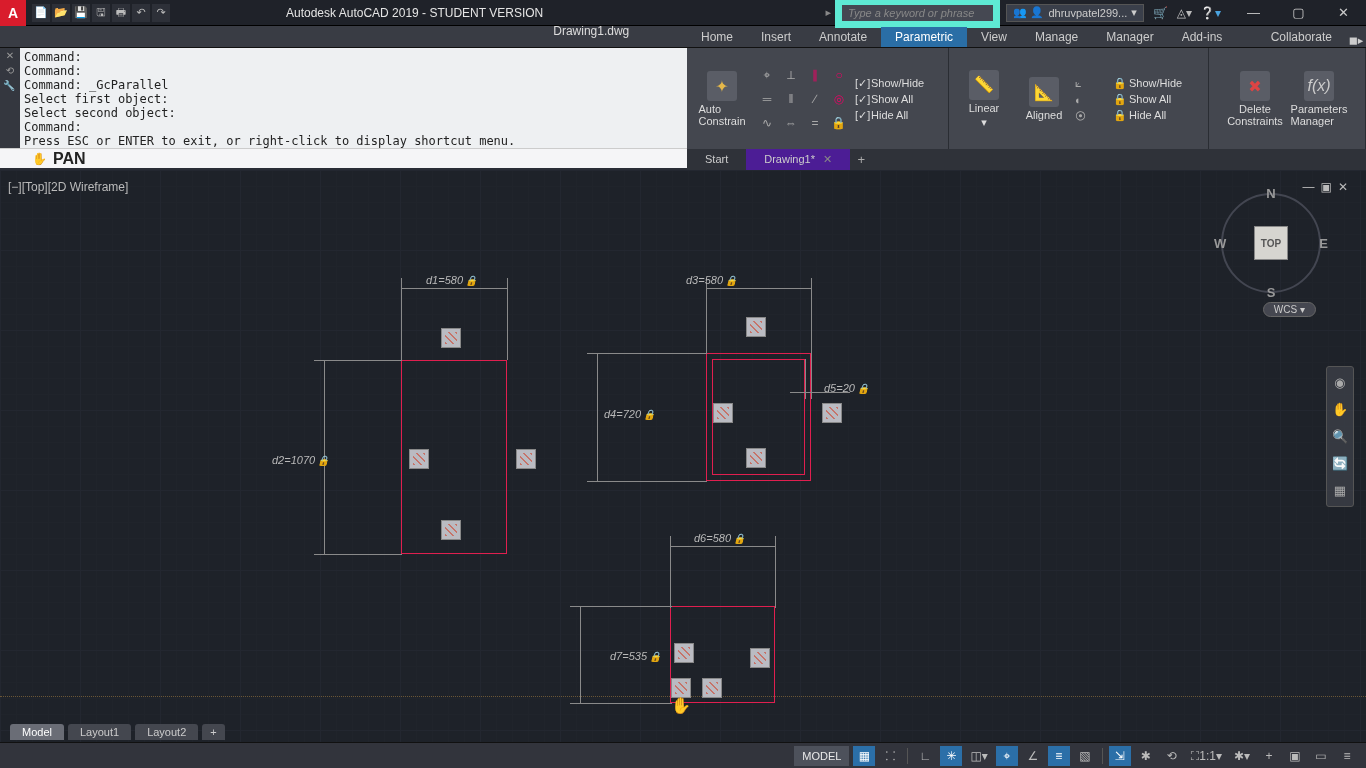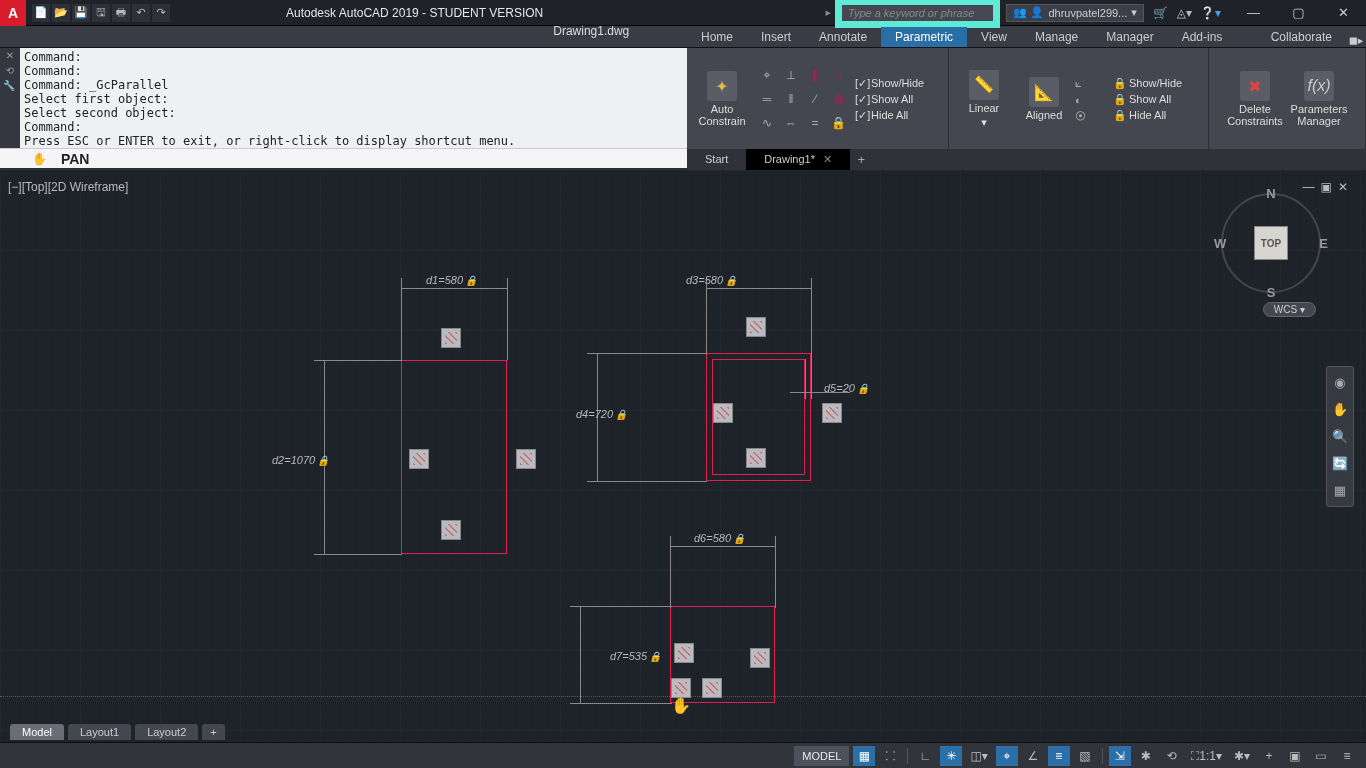--- a/index.html
+++ b/index.html
@@ -25,38 +25,38 @@
 .featured { width: 20px; text-align: center; color: #ccc; }
 
 .work-row { display: flex; height: 120px; }
 .cmd-col { width: 687px; display: flex; flex-direction: column; }
 .cmd-sidebar { width: 20px; background: #34373f; display: flex; flex-direction: column; align-items: center; gap: 4px; padding-top: 2px; }
 .cmd-sidebar span { color: #999; font-size: 10px; }
 .cmd-body { display: flex; height: 100px; }
 .cmd-text { flex: 1; background: #eef0f2; color: #222; font-family: Consolas, monospace; font-size: 12px; padding: 2px 4px; white-space: pre; line-height: 14px; overflow: hidden; }
 .cmd-input-row { height: 20px; background: #f5f5f7; display: flex; align-items: center; padding: 0 6px; gap: 6px; border-top: 1px solid #ccc; }
 .cmd-input-row .hand { color: #999; font-size: 12px; }
-.cmd-input-row .cmd-label { font-weight: bold; font-size: 14px; color: #222; margin-left: 8px; }
+.cmd-input-row .cmd-label { font-weight: bold; font-size: 16px; color: #222; }
 
 .ribbon { flex: 1; background: #44474f; display: flex; }
 .ribbon-panel { border-right: 1px solid #2a2d33; display: flex; flex-direction: column; }
 .panel-body { flex: 1; display: flex; align-items: center; padding: 4px 6px; gap: 6px; }
 .panel-title { height: 18px; background: #393c44; color: #ccc; font-size: 11px; text-align: center; line-height: 18px; }
 .big-btn { display: flex; flex-direction: column; align-items: center; justify-content: center; width: 58px; height: 76px; color: #ddd; font-size: 11px; gap: 2px; }
 .big-btn .ico { width: 30px; height: 30px; background: #5a5d66; border-radius: 3px; display: flex; align-items: center; justify-content: center; font-size: 16px; color: #e5b84a; }
 .small-grid { display: grid; grid-template-columns: repeat(4, 20px); grid-auto-rows: 20px; gap: 4px; }
 .small-grid span { display: flex; align-items: center; justify-content: center; font-size: 12px; color: #aaa; }
 .small-grid span.red { color: #e06; }
 .vstack { display: flex; flex-direction: column; gap: 4px; }
 .vstack .row { display: flex; align-items: center; gap: 4px; font-size: 11px; color: #ddd; }
 .vstack .row .ck { width: 12px; height: 12px; display: inline-block; }
 
 .doc-tabs { position: absolute; top: 149px; right: 0; width: 679px; height: 21px; background: #2f3239; display: flex; align-items: center; }
 .doc-tab { padding: 0 18px; height: 21px; line-height: 21px; color: #ccc; font-size: 11px; }
-.doc-tab.active { background: #000000; }
+.doc-tab.active { background: #4c1d95; }
 .doc-tab .close { margin-left: 8px; color: #888; }
 .doc-plus { width: 22px; text-align: center; color: #aaa; font-size: 13px; }
 
 .viewport { position: absolute; top: 170px; left: 0; right: 0; bottom: 26px; background: #1e2229; }
 .vp-label { position: absolute; top: 10px; left: 8px; color: #bbb; font-size: 12px; }
 .vp-ctrls { position: absolute; top: 10px; right: 18px; display: flex; gap: 6px; color: #bbb; font-size: 12px; }
 .viewcube { position: absolute; top: 18px; right: 40px; width: 110px; height: 110px; display: flex; align-items: center; justify-content: center; }
 .vc-ring { position: absolute; width: 100px; height: 100px; border: 2px solid #434651; border-radius: 50%; }
 .vc-top { width: 34px; height: 34px; background: #d6d5d0; color: #555; font-size: 10px; font-weight: bold; display: flex; align-items: center; justify-content: center; border: 1px solid #888; }
 .vc-n { position: absolute; top: -2px; color: #999; font-size: 13px; font-weight: bold; }
@@ -164,21 +164,21 @@
       <span class="cmd-label">PAN</span>
     </div>
   </div>
 
   <div class="ribbon">
 
     <div class="ribbon-panel" style="width:262px">
       <div class="panel-body">
         <div class="big-btn">
           <div class="ico">✦</div>
-          <span style="white-space:pre;text-align:center">Auto
+          <span style="white-space:pre;">Auto
 Constrain</span>
         </div>
         <div class="small-grid">
           <span>⌖</span>
           <span>⟂</span>
           <span class="red">∥</span>
           <span class="red">○</span>
           <span>═</span>
           <span>‖</span>
           <span>∕</span>
@@ -241,21 +241,21 @@
 
     <div class="ribbon-panel" style="flex:1">
       <div class="panel-body" style="justify-content:center">
         <div class="big-btn">
           <div class="ico" style="color:#d44">✖</div>
           <span style="white-space:pre;text-align:center">Delete
 Constraints</span>
         </div>
         <div class="big-btn">
           <div class="ico" style="font-style:italic;color:#ccc">f(x)</div>
-          <span style="white-space:pre;text-align:center">Parameters
+          <span style="white-space:pre;text-align:left">Parameters
 Manager</span>
         </div>
       </div>
       <div class="panel-title">Manage</div>
     </div>
   </div>
 </div>
 
 <div class="doc-tabs">
   <div class="doc-tab">Start</div>
@@ -307,21 +307,21 @@
   <div class="dim-label" style="left:686px;top:104px"><span>d3=580</span><span class="lock">🔒</span></div>
 
   <div class="dim-line-v" style="left:324px;top:190px;height:194px"></div>
   <div class="dim-ext-h" style="left:314px;top:190px;width:88px"></div>
   <div class="dim-ext-h" style="left:314px;top:384px;width:88px"></div>
   <div class="dim-label" style="left:272px;top:284px"><span>d2=1070</span><span class="lock">🔒</span></div>
 
   <div class="dim-line-v" style="left:597px;top:183px;height:128px"></div>
   <div class="dim-ext-h" style="left:587px;top:183px;width:120px"></div>
   <div class="dim-ext-h" style="left:587px;top:311px;width:120px"></div>
-  <div class="dim-label" style="left:576px;top:238px"><span>d4=720</span><span class="lock">🔒</span></div>
+  <div class="dim-label" style="left:604px;top:238px"><span>d4=720</span><span class="lock">🔒</span></div>
 
   <div class="dim-line-h" style="left:790px;top:222px;width:60px"></div>
   <div class="dim-ext" style="left:805px;top:189px;height:40px"></div>
   <div class="dim-ext" style="left:811px;top:183px;height:46px"></div>
   <div class="dim-label" style="left:824px;top:212px"><span>d5=20</span><span class="lock">🔒</span></div>
 
   <div class="dim-line-h" style="left:670px;top:376px;width:105px"></div>
   <div class="dim-ext" style="left:670px;top:366px;height:72px"></div>
   <div class="dim-ext" style="left:775px;top:366px;height:72px"></div>
   <div class="dim-label" style="left:694px;top:362px"><span>d6=580</span><span class="lock">🔒</span></div>

